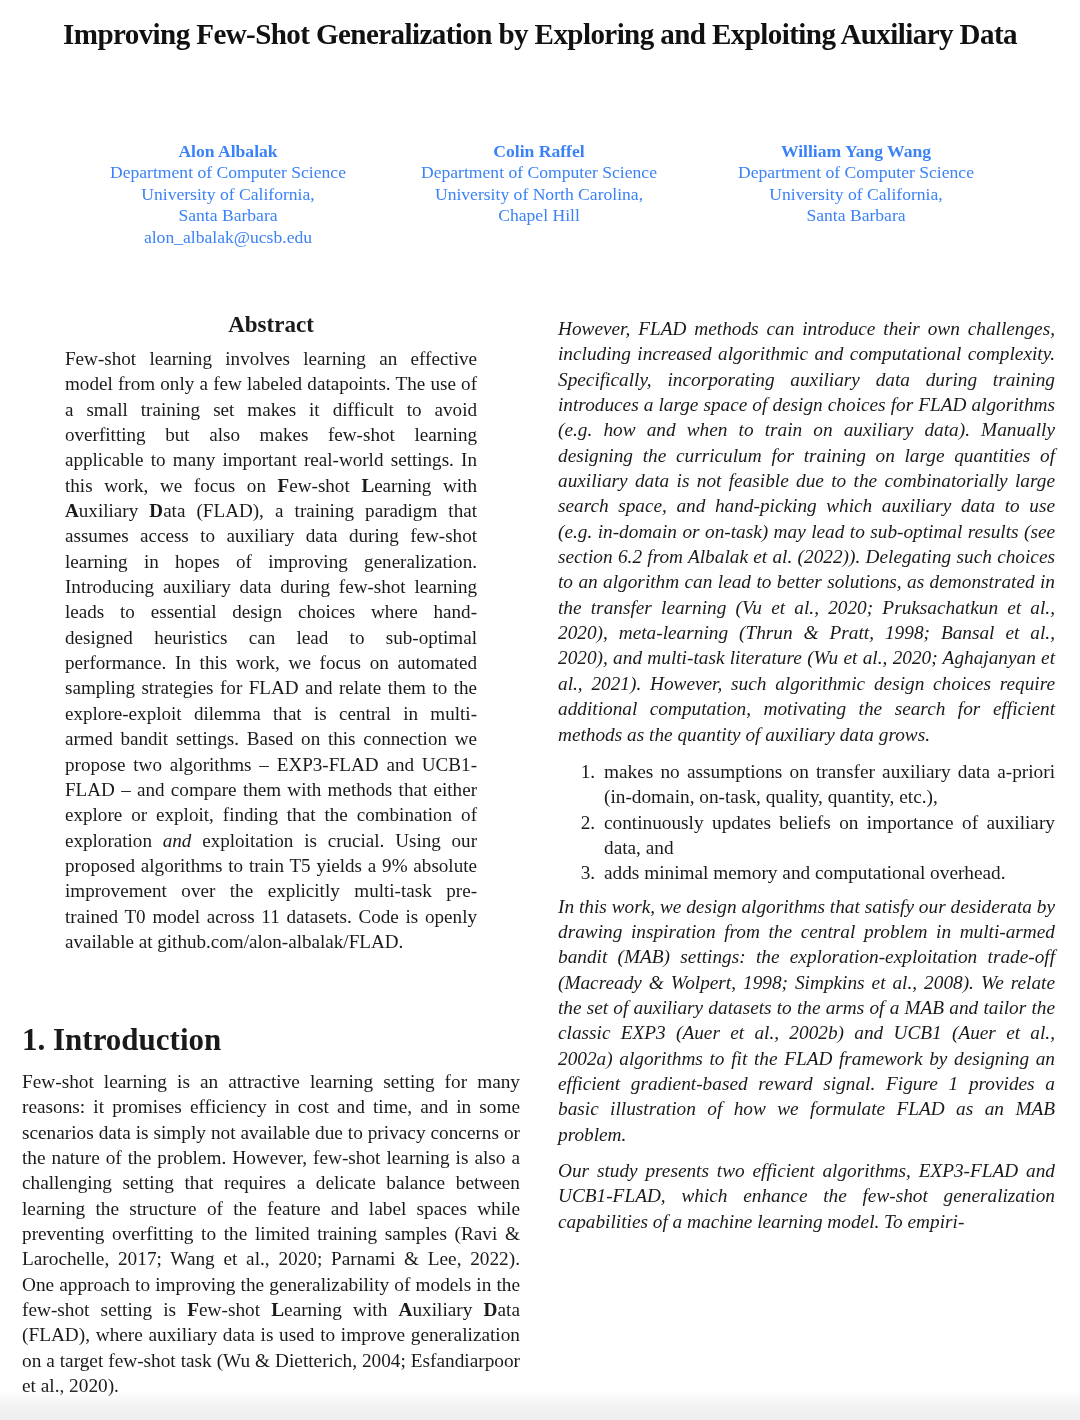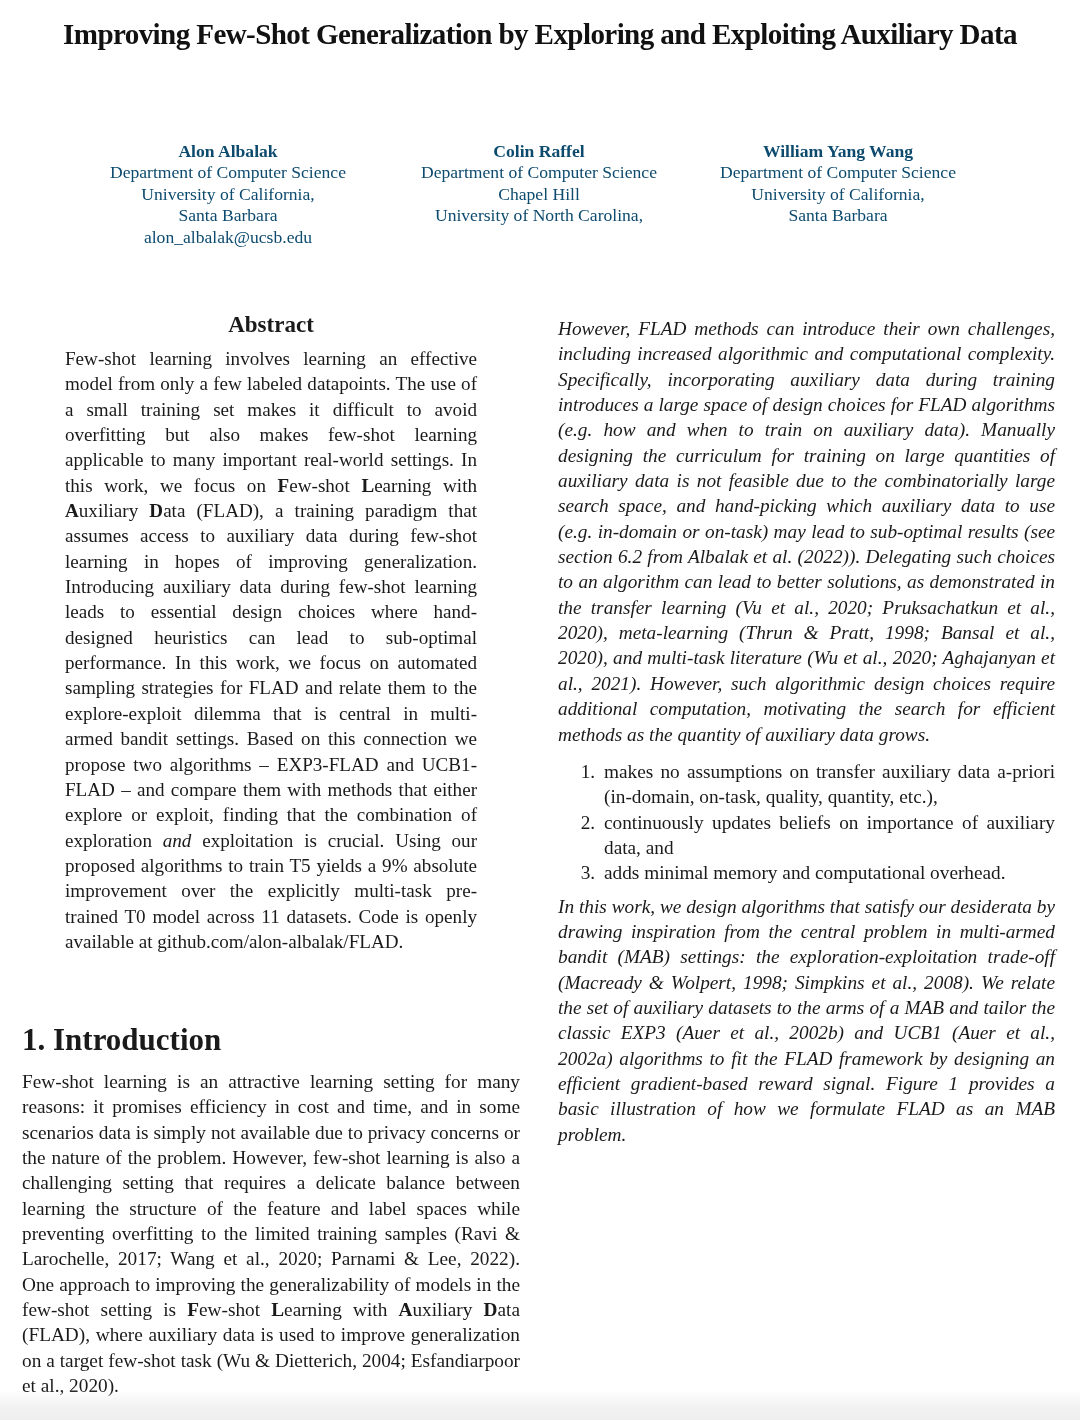--- a/index.html
+++ b/index.html
@@ -12,26 +12,26 @@
     position: absolute; left: 0; top: 18px; width: 1080px;
     text-align: center; font-weight: bold; font-size: 29.5px;
     letter-spacing: -0.6px; color: #111;
     transform: scaleX(0.985);
   }
   .authors {
     position: absolute; top: 141px; left: 0; width: 1080px;
   }
   .author {
     position: absolute; text-align: center; font-size: 17.6px; line-height: 21.4px;
-    color: #0c4a6e;
+    color: #3b82f6;
   }
   .author .name { font-weight: bold; }
   .author.a1 { left: 58px; width: 340px; }
   .author.a2 { left: 369px; width: 340px; }
-  .author.a3 { left: 668px; width: 340px; text-align: center; }
+  .author.a3 { left: 686px; width: 340px; text-align: center; }
   .abstract-heading {
     position: absolute; left: 65px; top: 312px; width: 412px; text-align: center;
     font-weight: bold; font-size: 23px;
   }
   .abstract {
     position: absolute; left: 65px; top: 346px; width: 412px;
     font-size: 19.1px; line-height: 25.35px; text-align: justify; text-align-last: left;
   }
   .intro-heading {
     position: absolute; left: 22px; top: 1022px; font-weight: bold; font-size: 31px; text-align: center;
@@ -64,22 +64,22 @@
   <div class="author a1">
     <div class="name">Alon Albalak</div>
     <div>Department of Computer Science</div>
     <div>University of California,</div>
     <div>Santa Barbara</div>
     <div>alon_albalak@ucsb.edu</div>
   </div>
   <div class="author a2">
     <div class="name">Colin Raffel</div>
     <div>Department of Computer Science</div>
+    <div>University of North Carolina,</div>
     <div>Chapel Hill</div>
-    <div>University of North Carolina,</div>
   </div>
   <div class="author a3">
     <div class="name">William Yang Wang</div>
     <div>Department of Computer Science</div>
     <div>University of California,</div>
     <div>Santa Barbara</div>
   </div>
 </div>
 
 <div class="abstract-heading">Abstract</div>
@@ -93,15 +93,16 @@
 </div>
 
 <div class="rcol">
   <p>However, FLAD methods can introduce their own chal­lenges, including increased algorithmic and computational complexity. Specifically, incorporating auxiliary data dur­ing training introduces a large space of design choices for FLAD algorithms (e.g. how and when to train on auxiliary data). Manually designing the curriculum for training on large quantities of auxiliary data is not feasible due to the combinatorially large search space, and hand-picking which auxiliary data to use (e.g. in-domain or on-task) may lead to sub-optimal results (see section 6.2 from Albalak et al. (2022)). Delegating such choices to an algorithm can lead to better solutions, as demonstrated in the transfer learning (Vu et al., 2020; Pruksachatkun et al., 2020), meta-learning (Thrun &amp; Pratt, 1998; Bansal et al., 2020), and multi-task lit­erature (Wu et al., 2020; Aghajanyan et al., 2021). However, such algorithmic design choices require additional compu­tation, motivating the search for efficient methods as the quantity of auxiliary data grows.</p>
   <ol>
     <li>makes no assumptions on transfer auxiliary data a-priori (in-domain, on-task, quality, quantity, etc.),</li>
     <li>continuously updates beliefs on importance of auxiliary data, and</li>
     <li>adds minimal memory and computational overhead.</li>
   </ol>
   <p>In this work, we design algorithms that satisfy our desiderata by drawing inspiration from the central problem in multi-armed bandit (MAB) settings: the exploration-exploitation trade-off (Macready &amp; Wolpert, 1998; Simpkins et al., 2008). We relate the set of auxiliary datasets to the arms of a MAB and tailor the classic EXP3 (Auer et al., 2002b) and UCB1 (Auer et al., 2002a) algorithms to fit the FLAD framework by designing an efficient gradient-based reward signal. Figure 1 provides a basic illustration of how we formulate FLAD as an MAB problem.</p>
+  <p class="gap">Our study presents two efficient algorithms, EXP3-FLAD and UCB1-FLAD, which enhance the few-shot generaliza­tion capabilities of a machine learning model. To empiri-</p>
 </div>
 
 <div class="fade"></div>
 
 </body></html>

